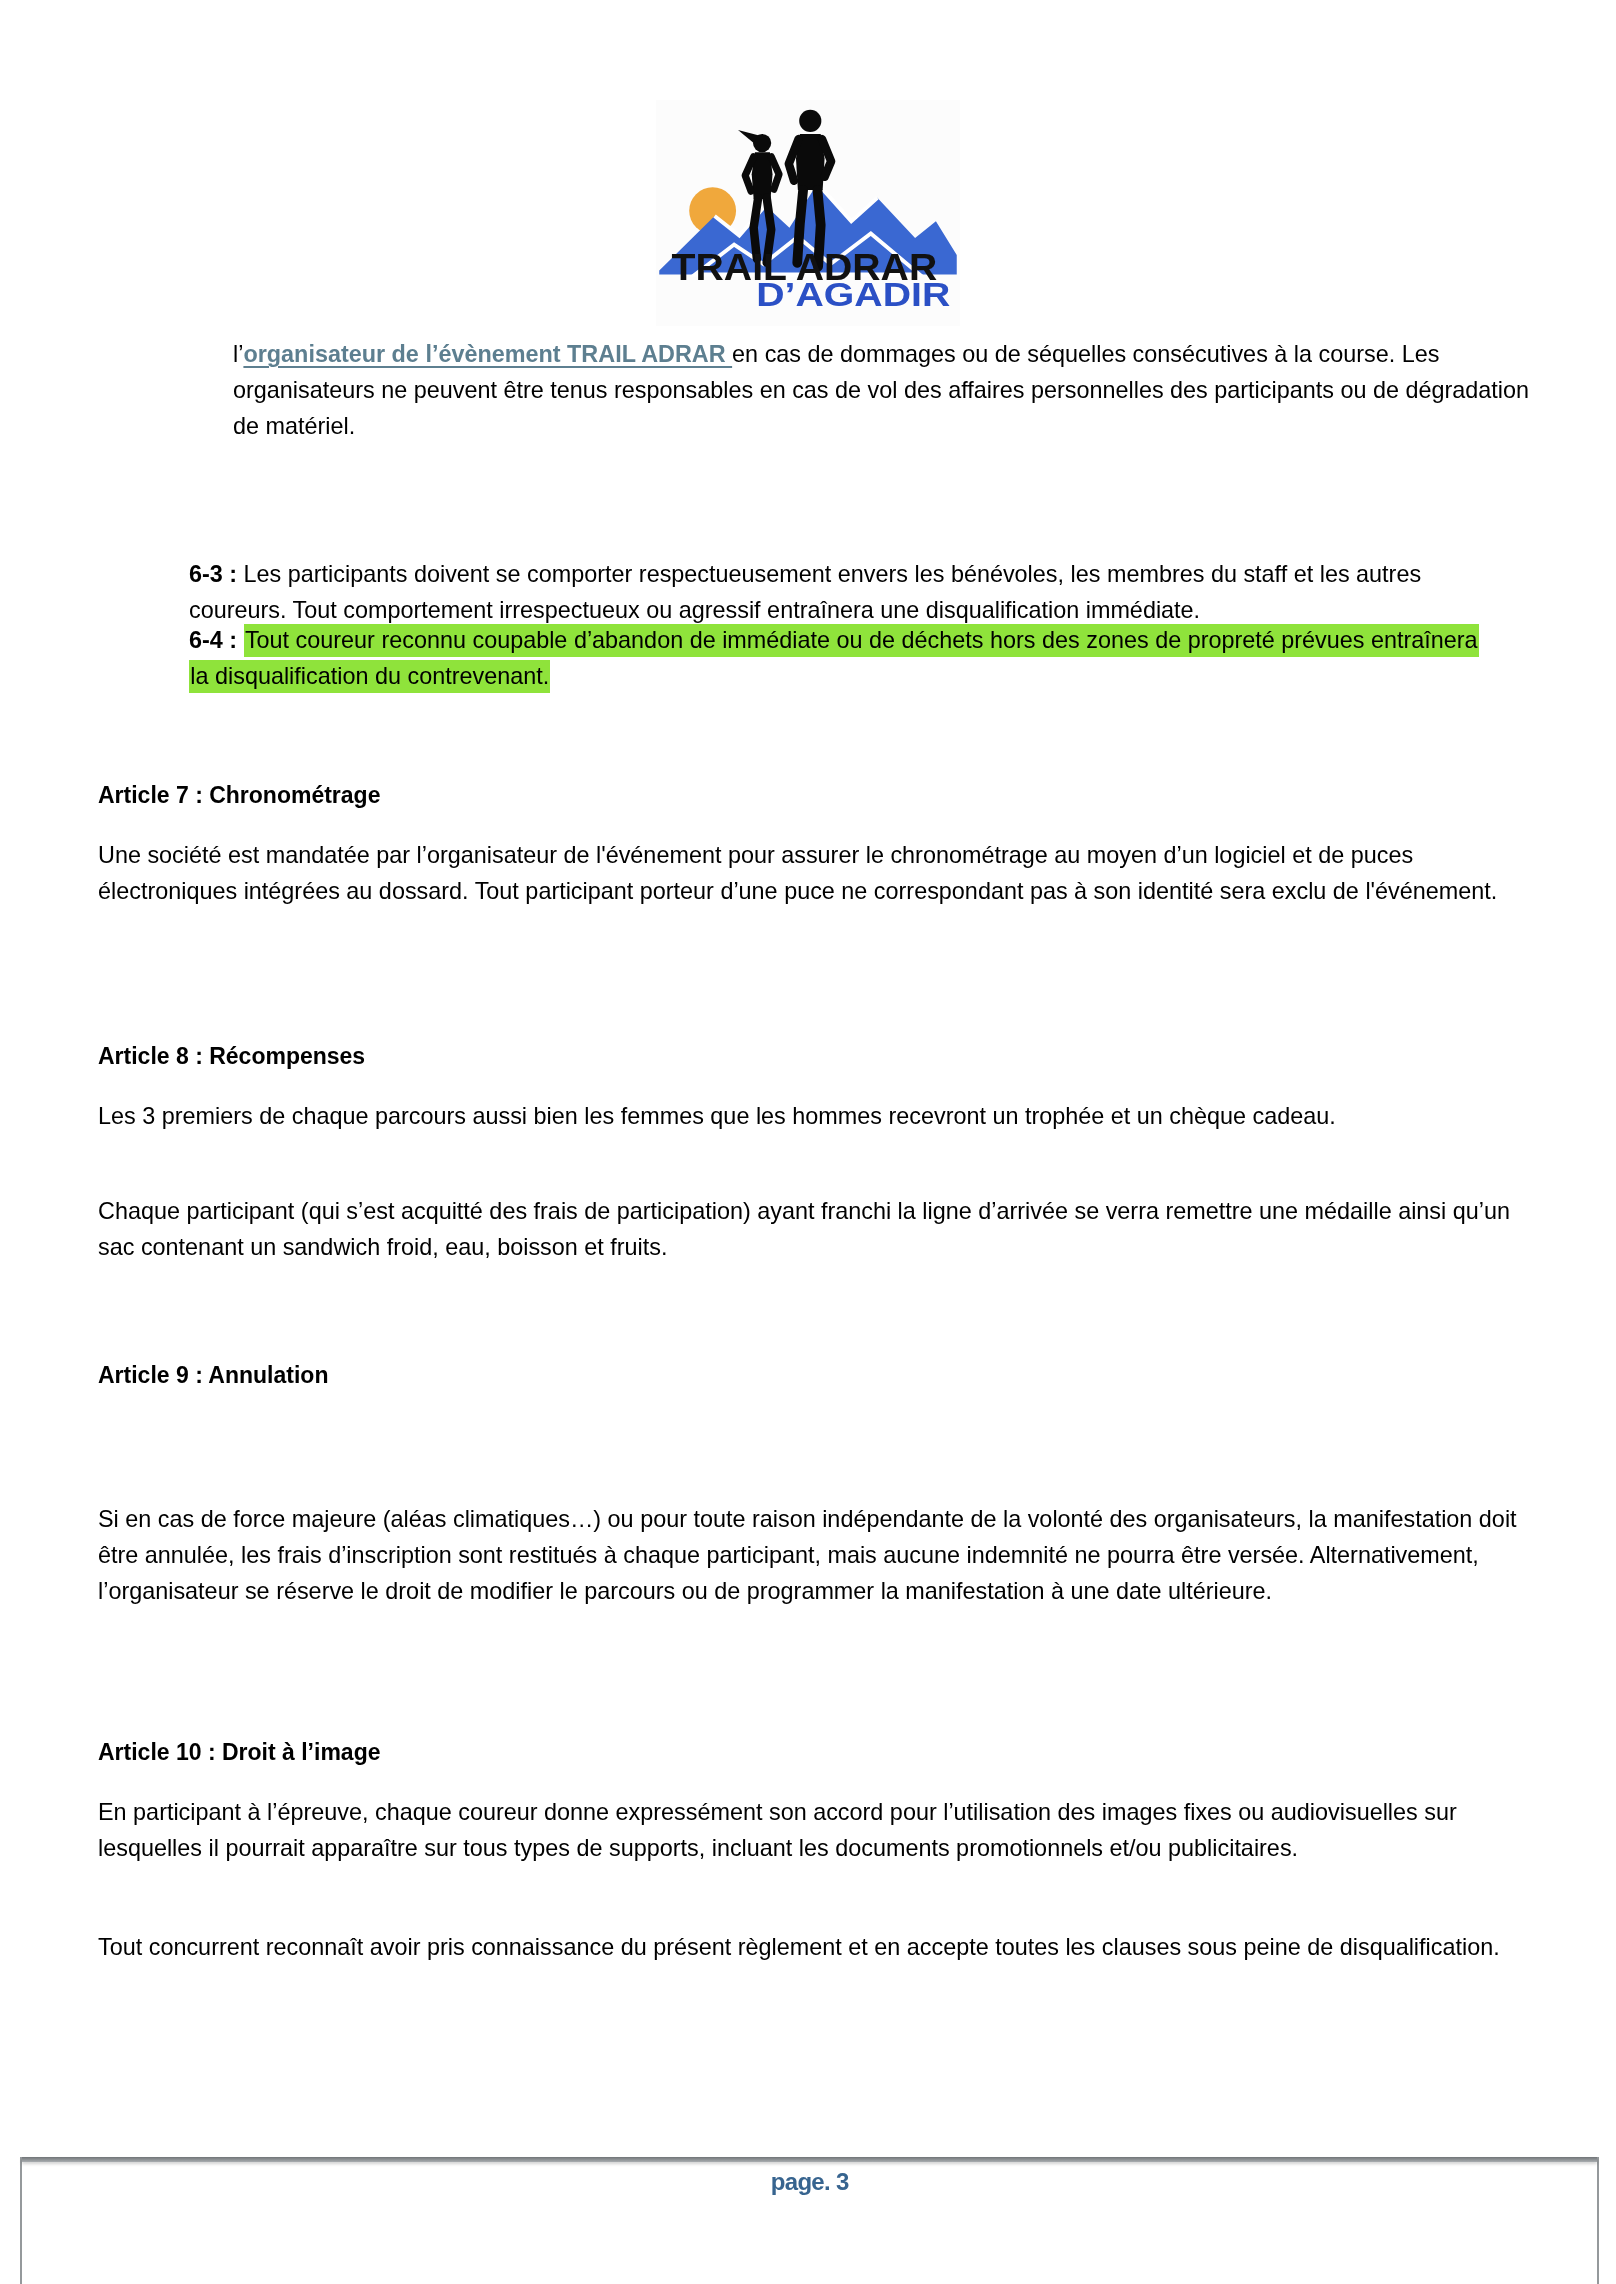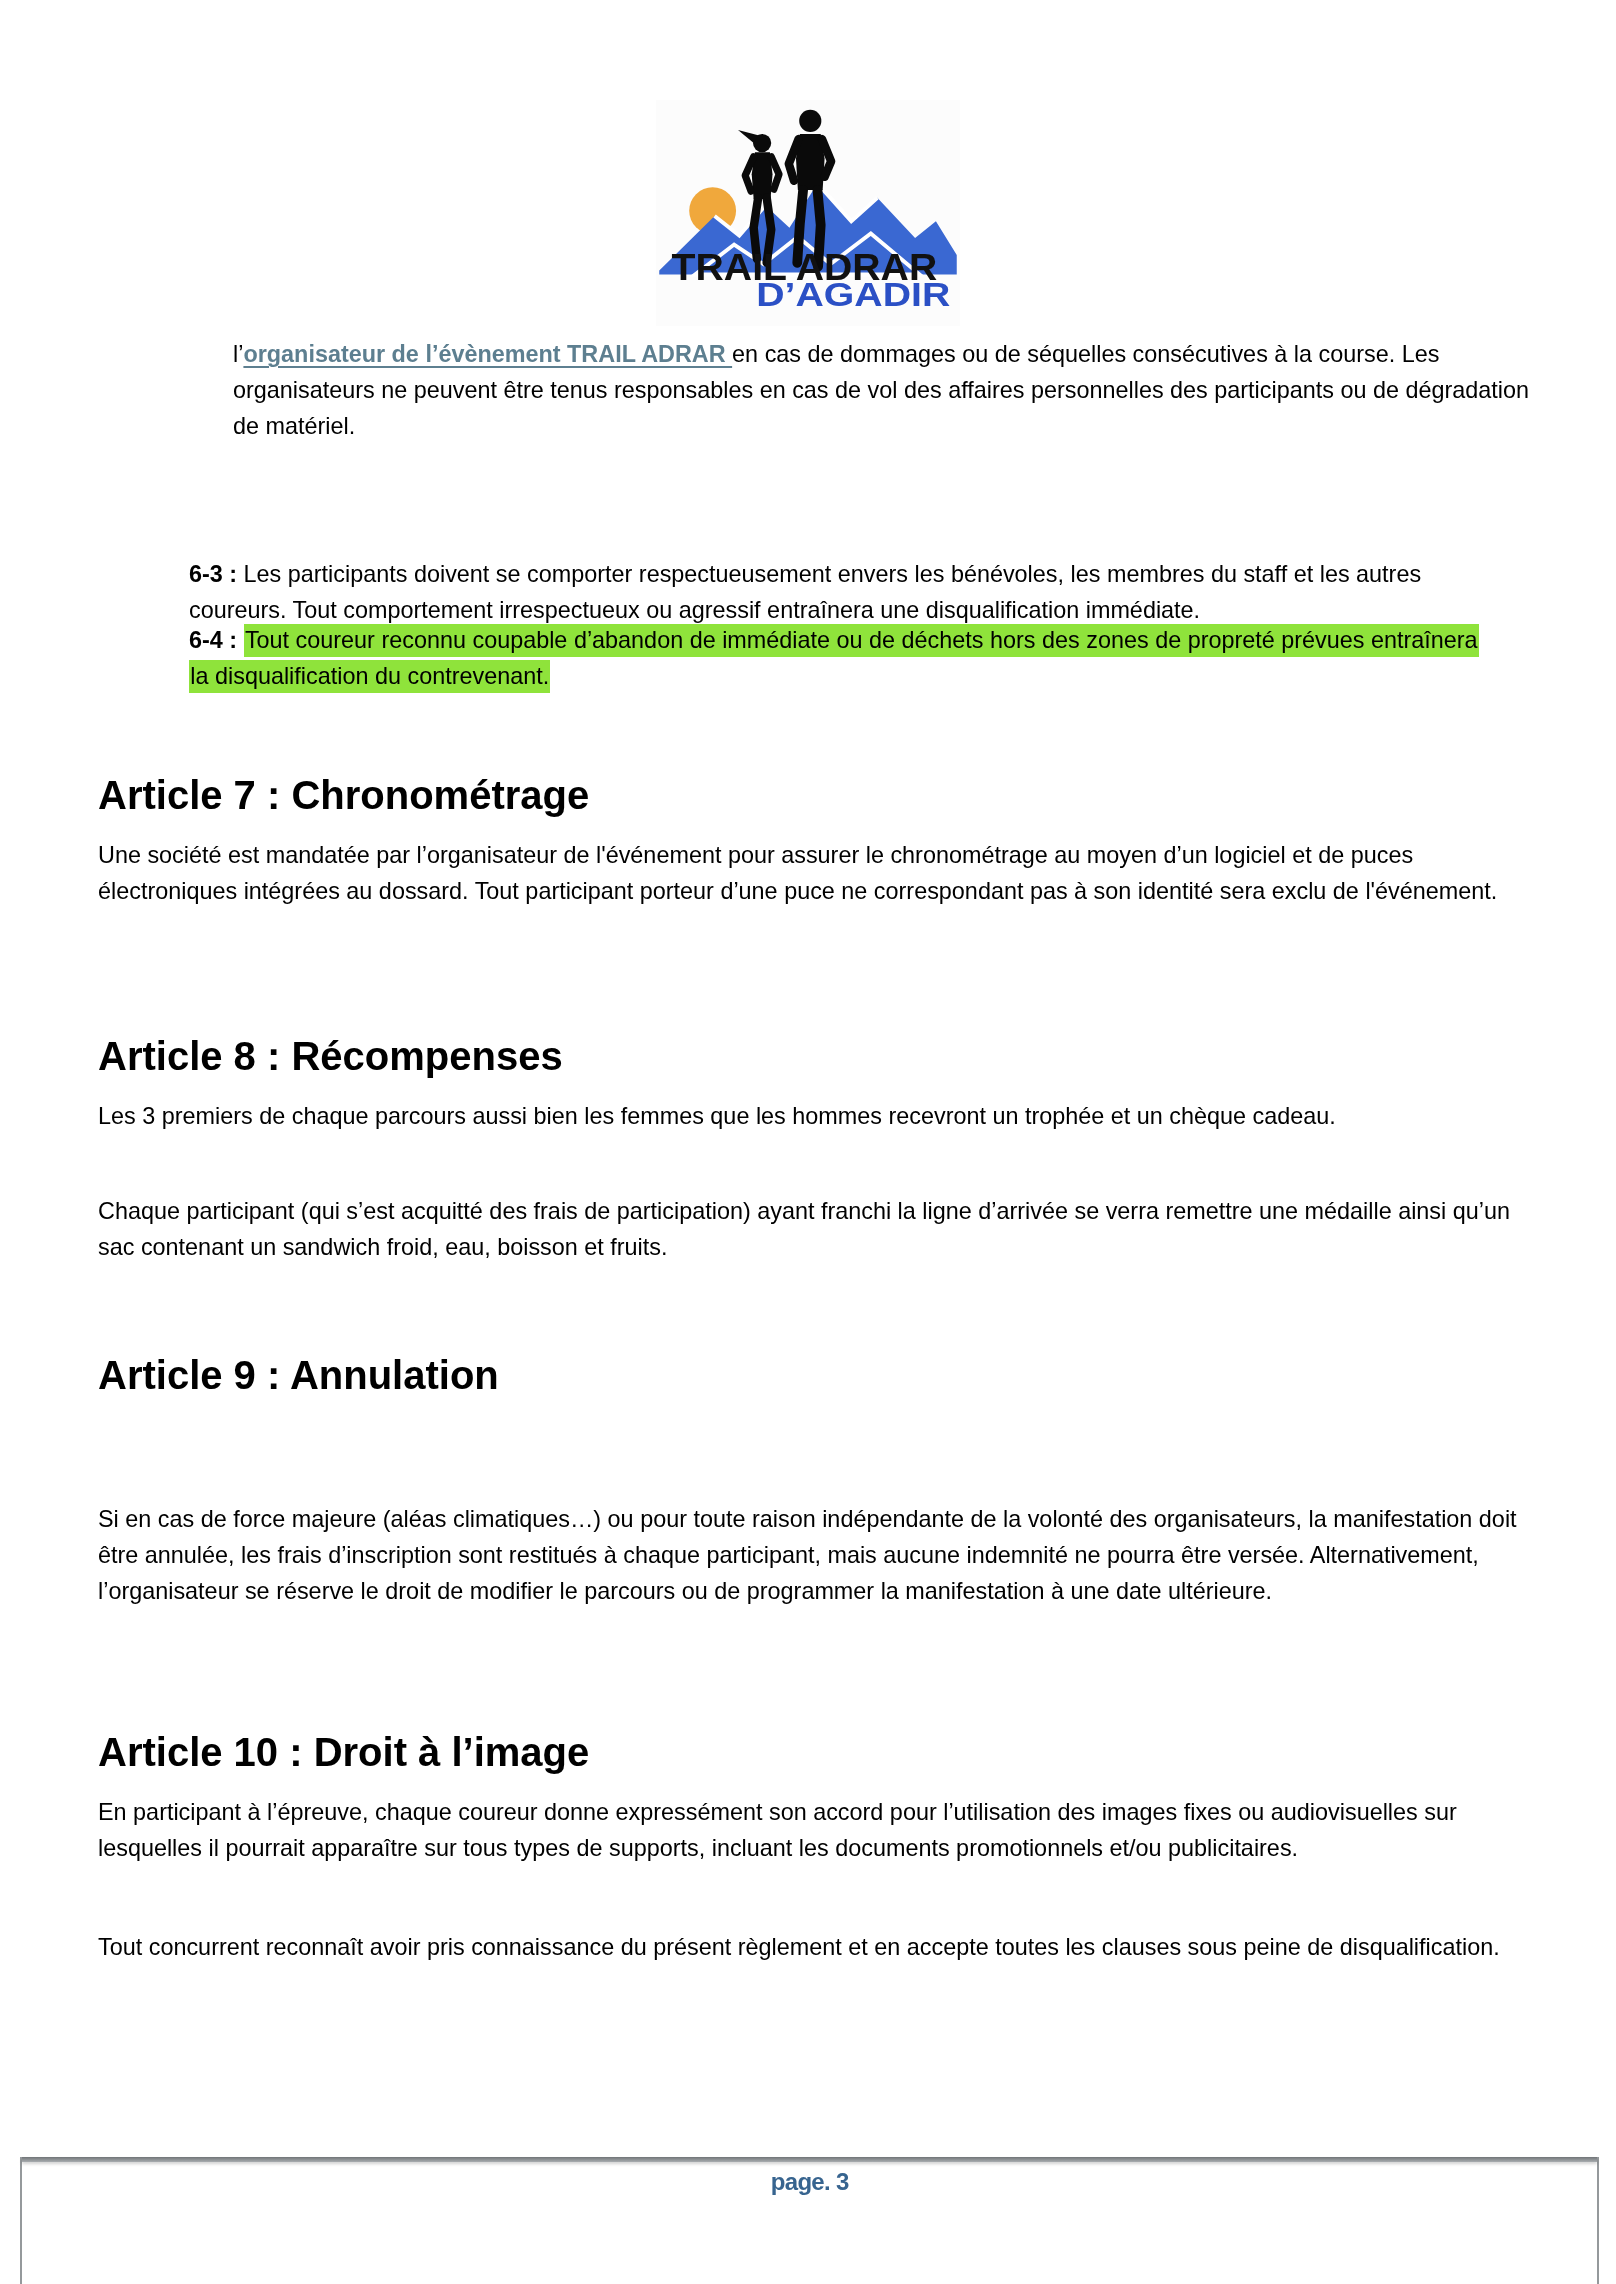--- a/index.html
+++ b/index.html
@@ -32,21 +32,21 @@
     font-size:23.4px;
     line-height:36px;
     color:#000;
   }
   .indent{ left:189px; width:1309px; }
   .artcol{ left:98px; width:1426px; }
   .heading{
     position:absolute;
     left:98px;
     width:1426px;
-    font-size:40px;
+    font-size:23px;
     line-height:39px;
     font-weight:bold;
     color:#000;
   }
   .intro-p{ top:336px;margin-left:44px; }
   .c63{ top:531px;margin-top:25px; }
   .c64{ top:622px; }
   .art7-h{ top:776px; }
   .art7-p{ top:837px; }
   .art8-h{ top:1037px; }

